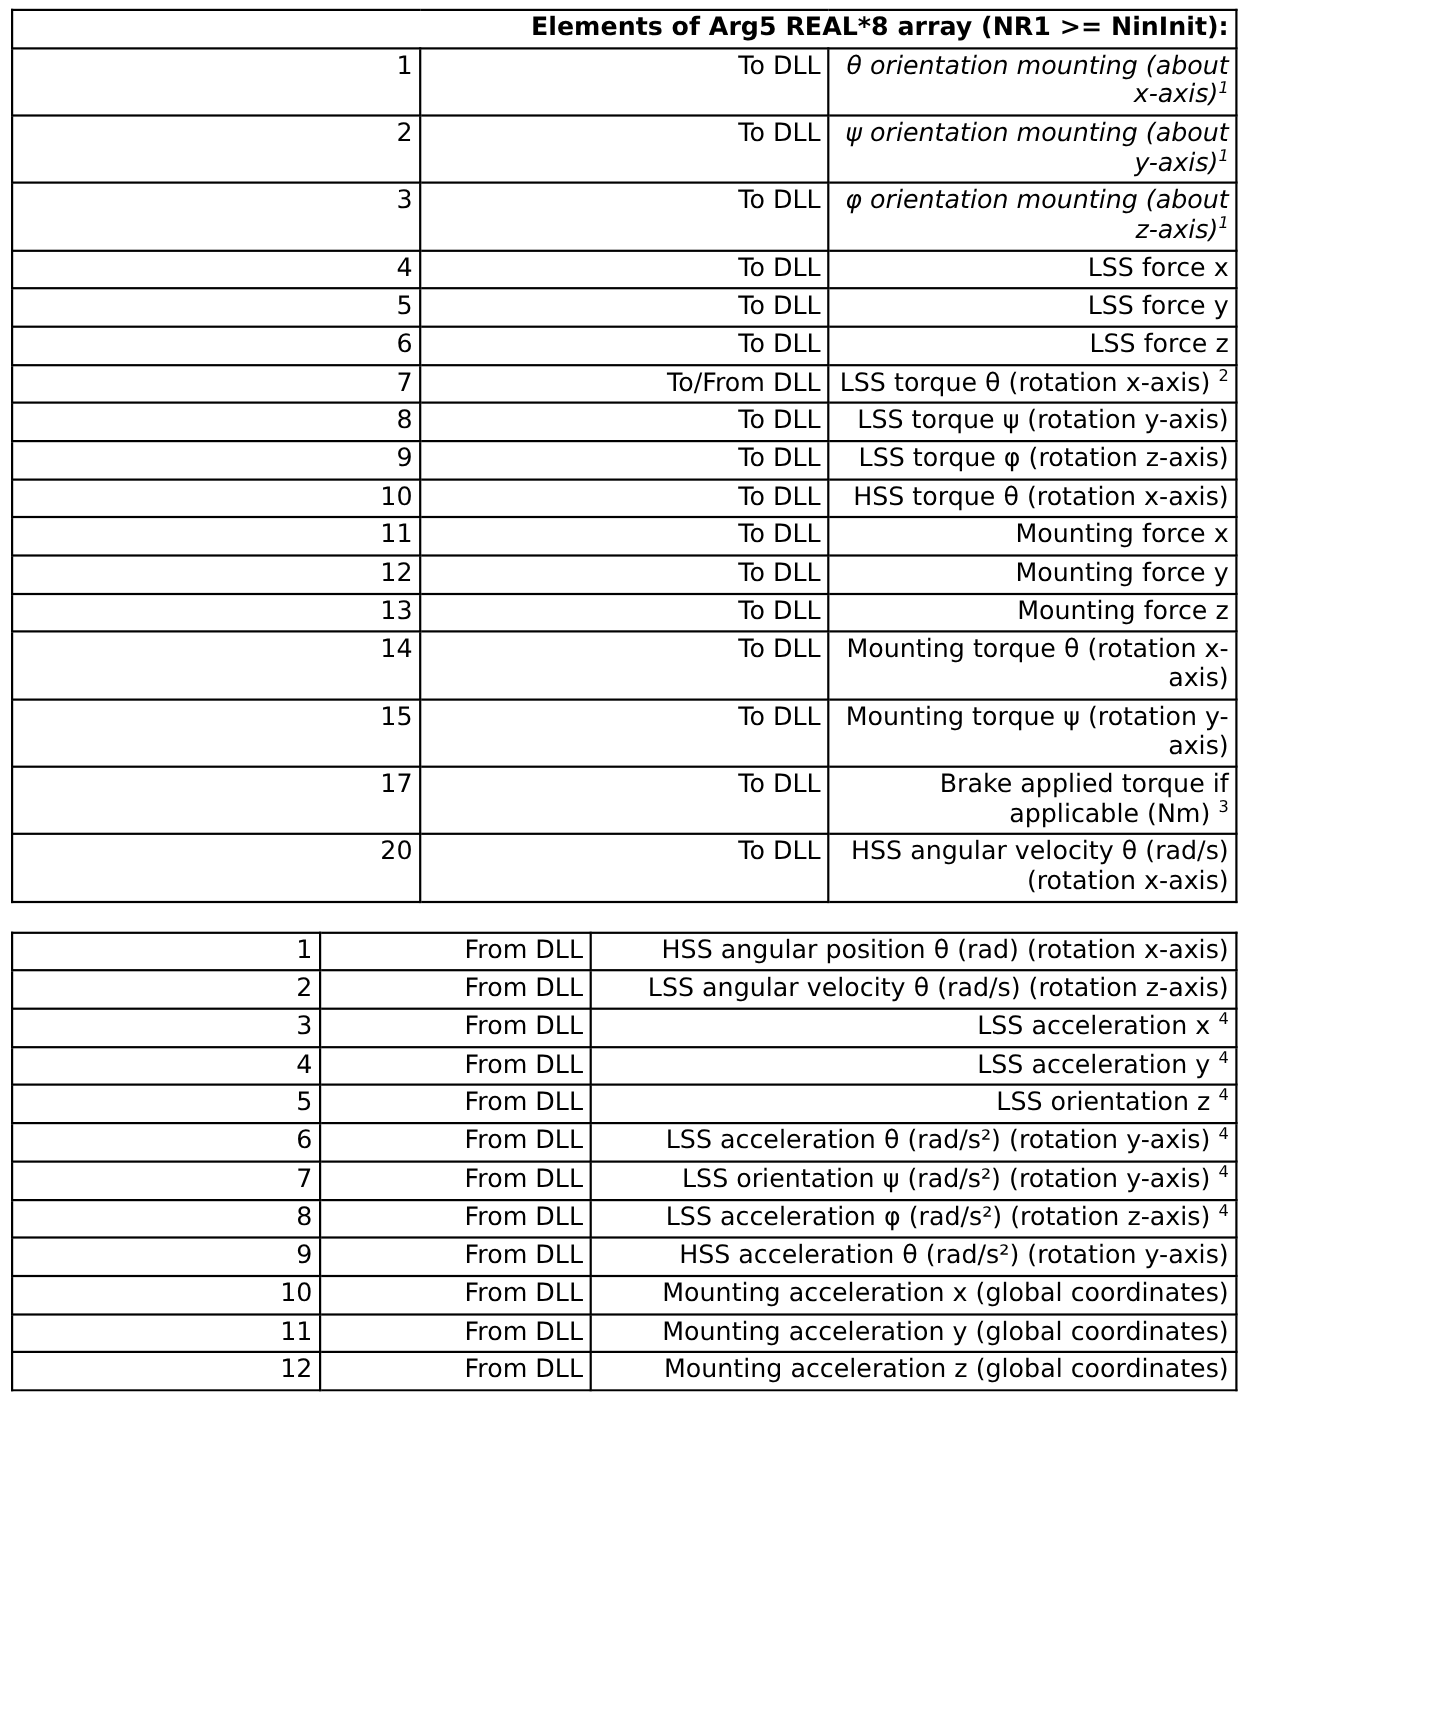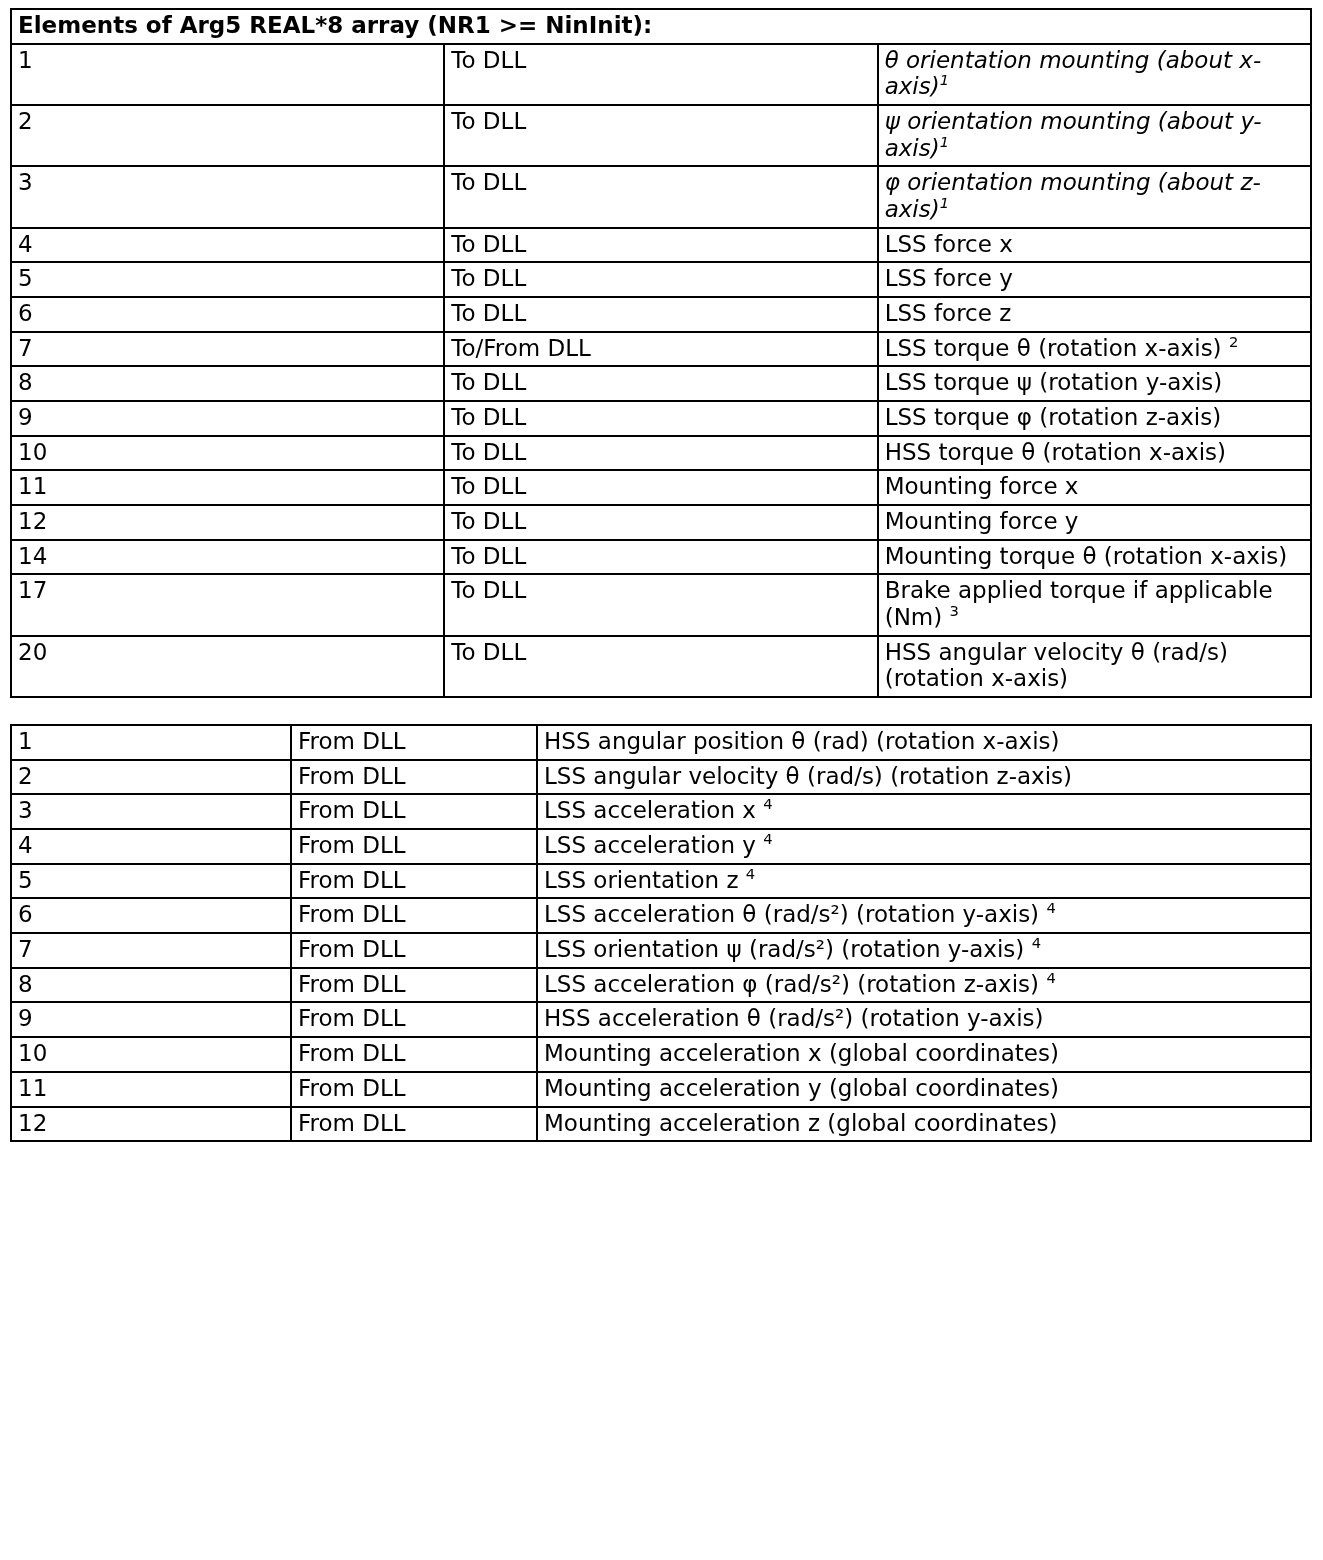--- a/index.html
+++ b/index.html
@@ -13,22 +13,23 @@
     color: #000000;
   }
   .page {
     width: 1323px;
     box-sizing: border-box;
     padding: 8px 10px 0 10px;
   }
   table.tbl {
     border-collapse: collapse;
     table-layout: fixed;
-    width: 1302px;
+    width: 1115px;
     margin: 0;
+    text-align: right;
   }
   table.tbl td {
     border: 2px solid #000000;
     padding: 2px 6px 4px 6px;
     font-size: 23px;
     line-height: 1.16;
     vertical-align: top;
     font-family: "DejaVu Sans", sans-serif;
   }
   td.c-idx { width: 266px; }
@@ -119,23 +120,33 @@
             <td class="c-idx">11</td>
             <td class="c-dir">To DLL</td>
             <td class="c-desc"><span>Mounting force x</span></td>
           </tr>
           <tr>
             <td class="c-idx">12</td>
             <td class="c-dir">To DLL</td>
             <td class="c-desc"><span>Mounting force y</span></td>
           </tr>
           <tr>
+            <td class="c-idx">13</td>
+            <td class="c-dir">To DLL</td>
+            <td class="c-desc"><span>Mounting force z</span></td>
+          </tr>
+          <tr>
             <td class="c-idx">14</td>
             <td class="c-dir">To DLL</td>
             <td class="c-desc"><span>Mounting torque θ (rotation x-axis)</span></td>
+          </tr>
+          <tr>
+            <td class="c-idx">15</td>
+            <td class="c-dir">To DLL</td>
+            <td class="c-desc"><span>Mounting torque ψ (rotation y-axis)</span></td>
           </tr>
           <tr>
             <td class="c-idx">17</td>
             <td class="c-dir">To DLL</td>
             <td class="c-desc"><span>Brake applied torque if applicable (Nm) </span><sup>3</sup></td>
           </tr>
           <tr>
             <td class="c-idx">20</td>
             <td class="c-dir">To DLL</td>
             <td class="c-desc"><span>HSS angular velocity θ (rad/s) (rotation x-axis)</span></td>

